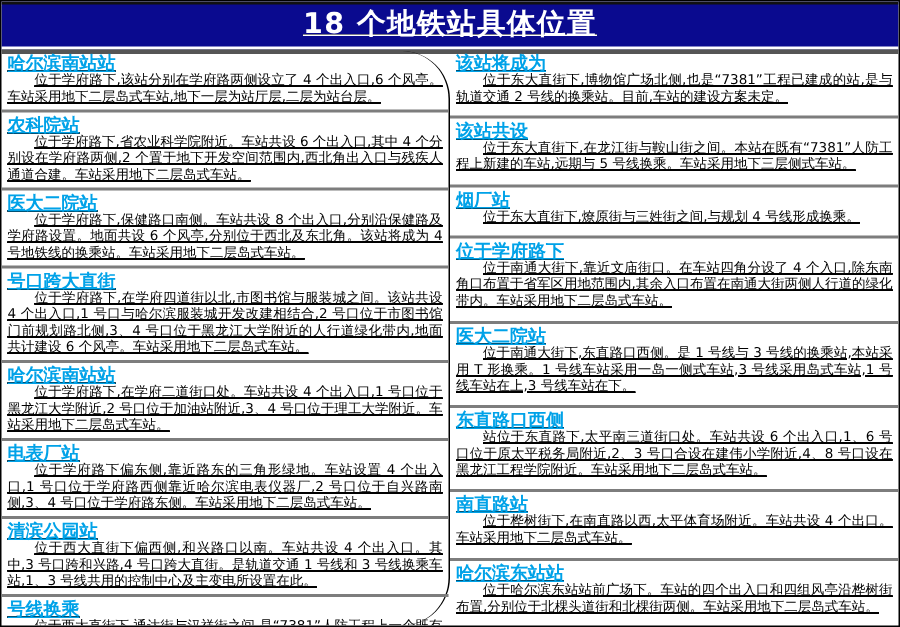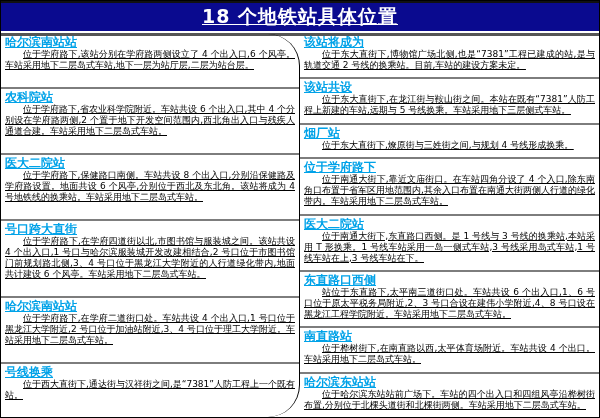--- a/index.html
+++ b/index.html
@@ -86,20 +86,28 @@
       </div>
       <div class="cell">
         <div class="station-name">号口跨大直街</div>
         <p class="station-desc">位于学府路下,在学府四道街以北,市图书馆与服装城之间。该站共设 4 个出入口,1 号口与哈尔滨服装城开发改建相结合,2 号口位于市图书馆门前规划路北侧,3、4 号口位于黑龙江大学附近的人行道绿化带内,地面共计建设 6 个风亭。车站采用地下二层岛式车站。</p>
       </div>
       <div class="cell">
         <div class="station-name">哈尔滨南站站</div>
         <p class="station-desc">位于学府路下,在学府二道街口处。车站共设 4 个出入口,1 号口位于黑龙江大学附近,2 号口位于加油站附近,3、4 号口位于理工大学附近。车站采用地下二层岛式车站。</p>
       </div>
       <div class="cell">
+        <div class="station-name">电表厂站</div>
+        <p class="station-desc">位于学府路下偏东侧,靠近路东的三角形绿地。车站设置 4 个出入口,1 号口位于学府路西侧靠近哈尔滨电表仪器厂,2 号口位于自兴路南侧,3、4 号口位于学府路东侧。车站采用地下二层岛式车站。</p>
+      </div>
+      <div class="cell">
+        <div class="station-name">清滨公园站</div>
+        <p class="station-desc">位于西大直街下偏西侧,和兴路口以南。车站共设 4 个出入口。其中,3 号口跨和兴路,4 号口跨大直街。是轨道交通 1 号线和 3 号线换乘车站,1、3 号线共用的控制中心及主变电所设置在此。</p>
+      </div>
+      <div class="cell">
         <div class="station-name">号线换乘</div>
         <p class="station-desc">位于西大直街下,通达街与汉祥街之间,是“7381”人防工程上一个既有站。</p>
       </div>
 
     </div>
 
     <div class="col col-right">
       <div class="cell">
         <div class="station-name">该站将成为</div>
         <p class="station-desc">位于东大直街下,博物馆广场北侧,也是“7381”工程已建成的站,是与轨道交通 2 号线的换乘站。目前,车站的建设方案未定。</p>

